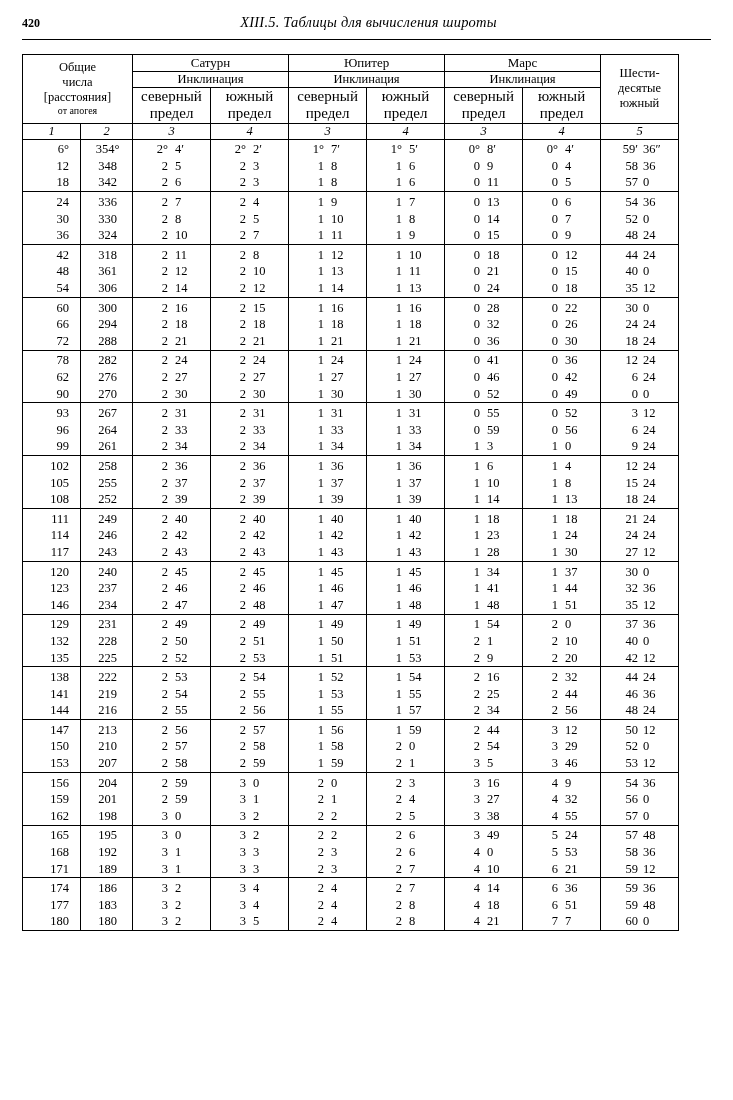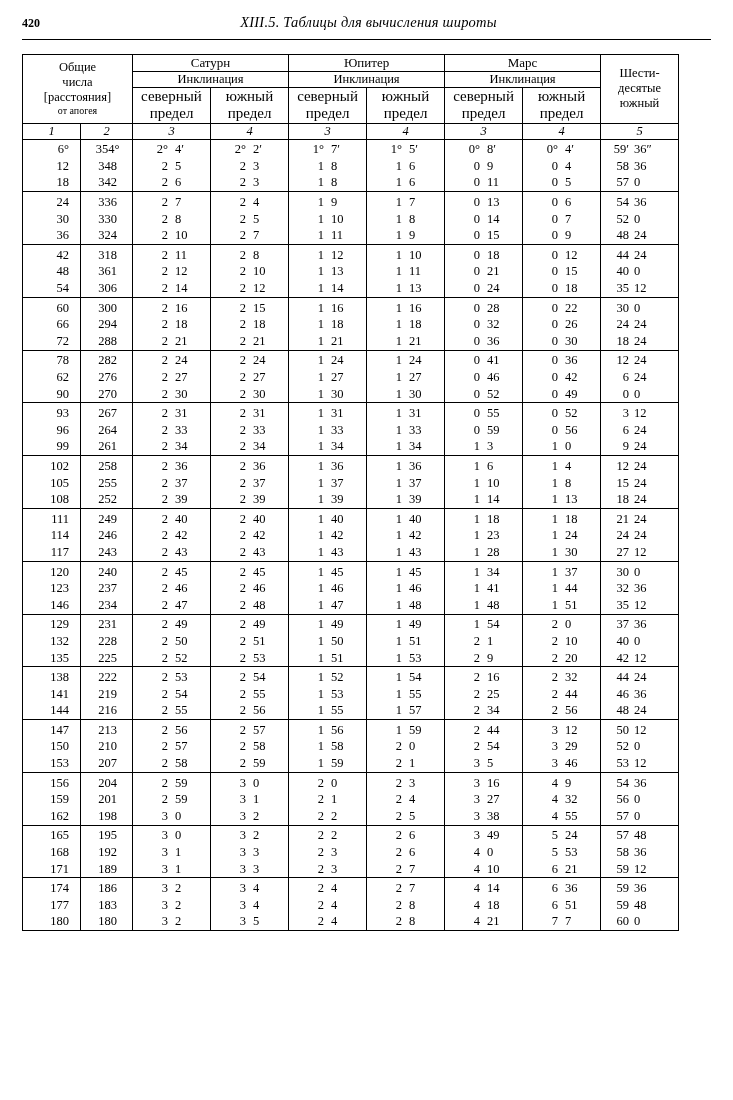--- a/index.html
+++ b/index.html
@@ -129,20 +129,21 @@
     text-align: right;
     padding-right: 11px;
   }
   .num-b {
     display: block;
     text-align: center;
     padding-left: 2px;
   }
   .sex {
     display: flex;
+    justify-content: center;
     align-items: baseline;
   }
   .sex .d { width: 28px; text-align: right; padding-right: 5px;}
   .sex .m { width: 26px; text-align: left; }
   tbody.grp tr:first-child td { padding-top: 2px; }
 </style>
 </head>
 <body>
 
 <div class="page">

